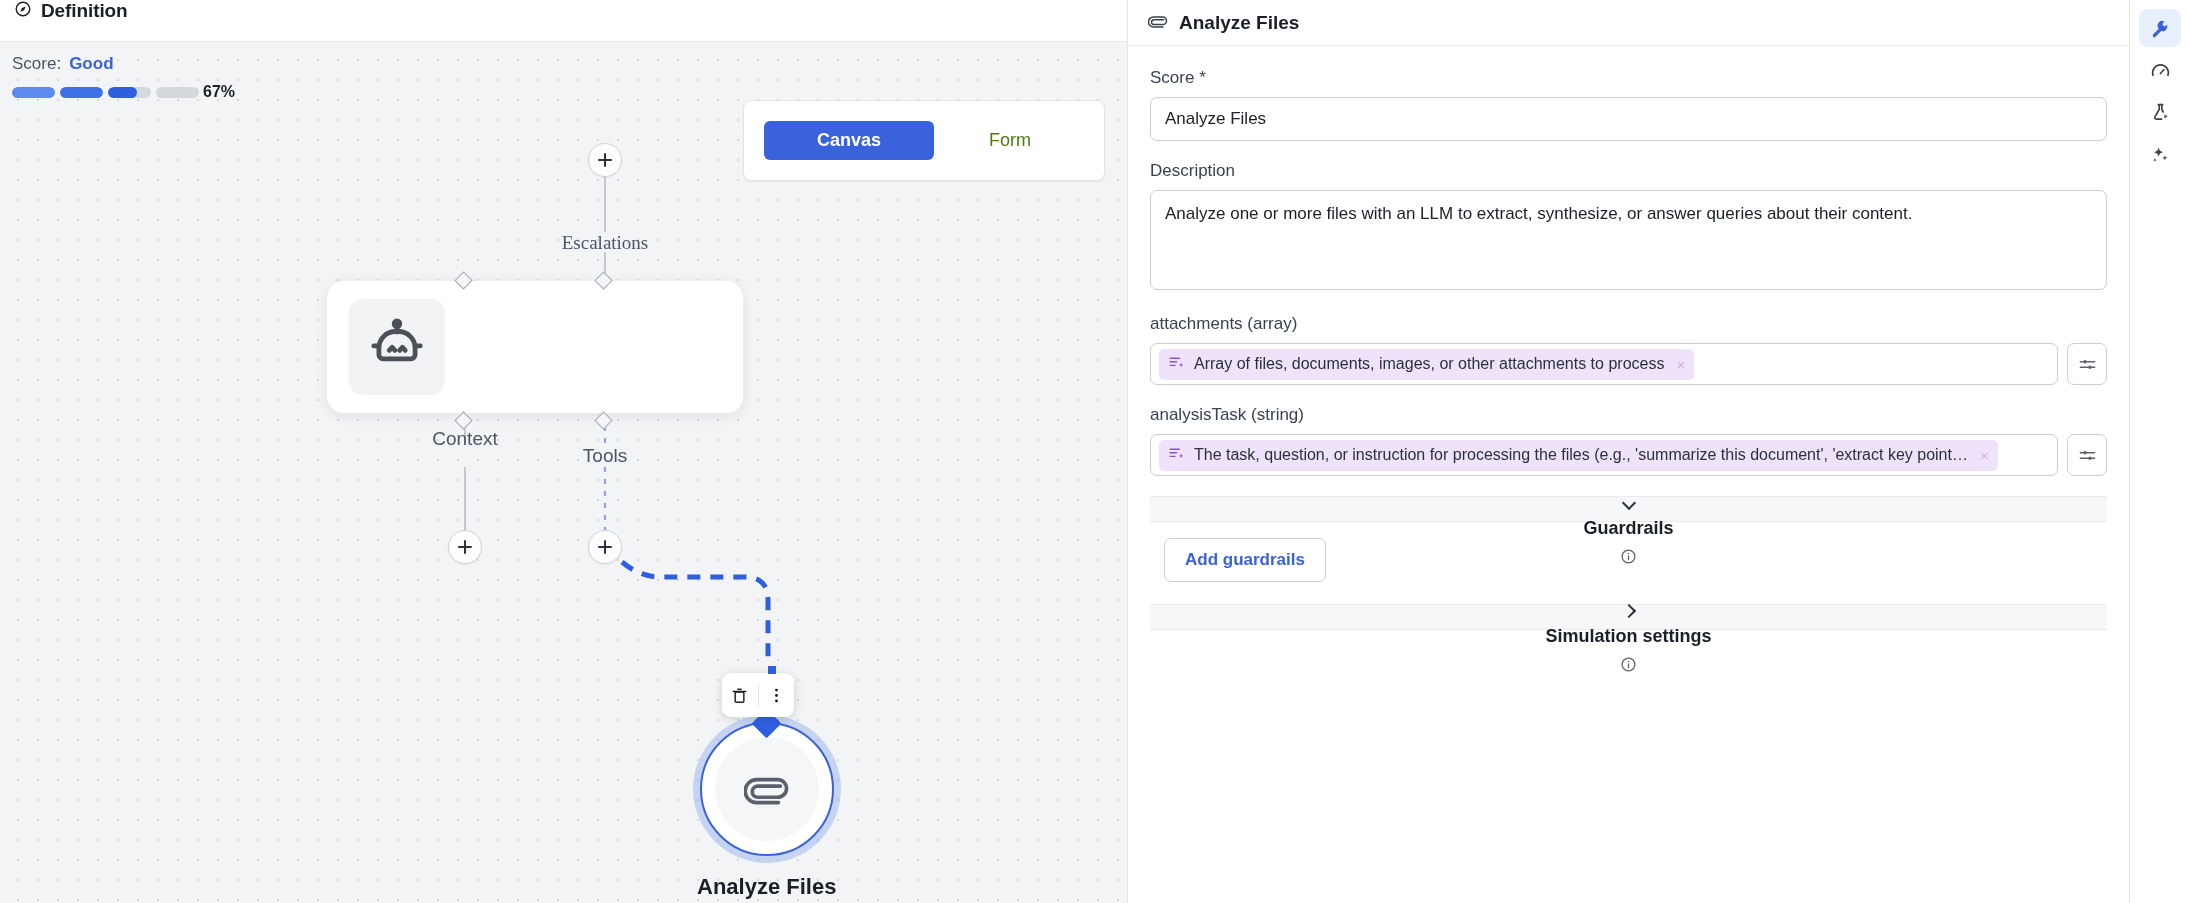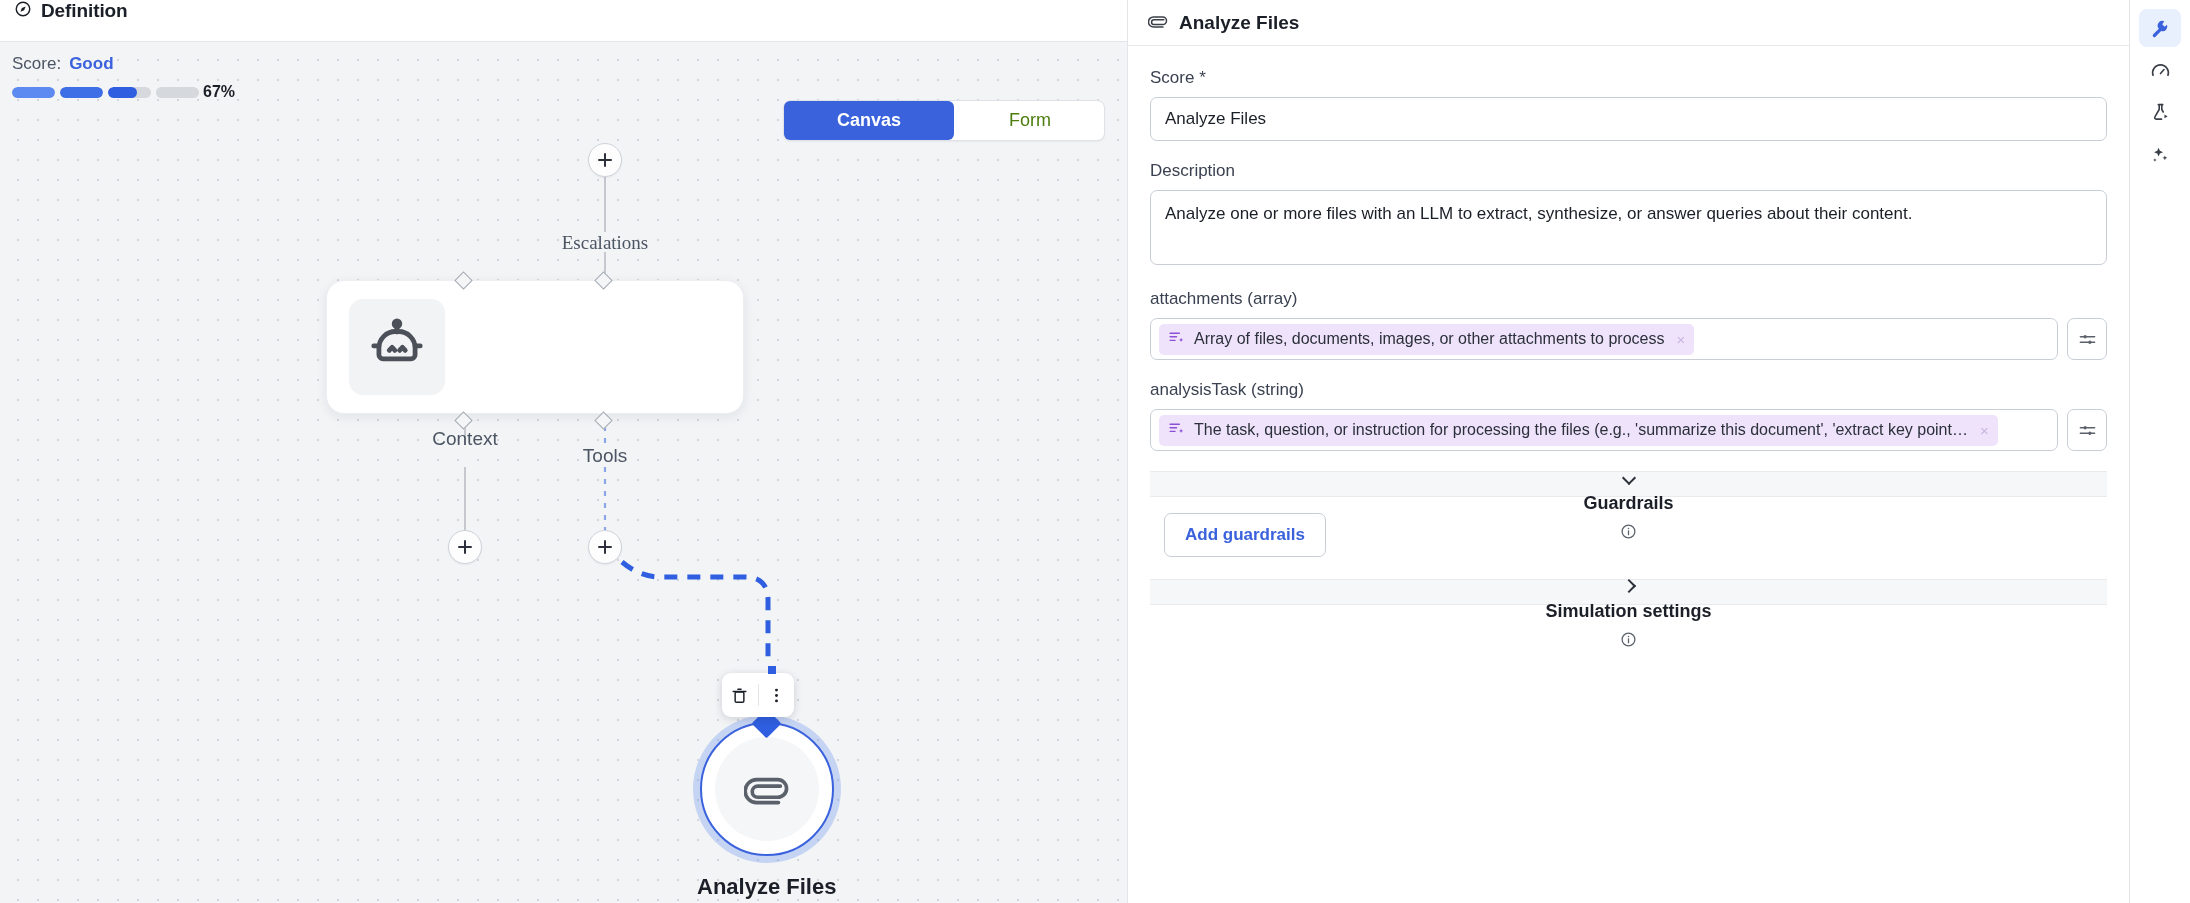--- a/index.html
+++ b/index.html
@@ -55,21 +55,21 @@
   .seg > i { display: block; height: 100%; background: #3b62dd; border-radius: 6px; }
   .seg.s1 > i { background: #5d8af0; }
   .seg.s2 > i { background: #3f6fe6; }
   .seg.s3 > i { background: #2f5fe0; }
   .score-pct { font-size: 16px; font-weight: 700; color: #1b1f27; }
 
   
   .view-toggle {
     position: absolute; right: 22px; top: 58px; z-index: 6;
     display: flex; background: #ffffff; border: 1px solid #dfe2e7;
-    border-radius: 8px; padding: 0; gap: 2px;
+    border-radius: 8px; padding: 20px; gap: 2px;
     box-shadow: 0 1px 2px rgba(16,24,40,.05);
   }
   .view-toggle button {
     border: 0; cursor: pointer; font-family: inherit;
     font-size: 18px; padding: 9px 53px; border-radius: 6px;
     background: transparent; color: #4d7c0f;
   }
   .view-toggle button.active { background: #3b62dd; color: #ffffff; font-weight: 600; }
   .svg-layer { position: absolute; inset: 0; width: 100%; height: 100%; pointer-events: none; }
 
@@ -178,21 +178,21 @@
 
   .field-label {
     font-size: 17px; color: #3a4150; margin-bottom: 9px; display: block;
   }
   .text-input {
     width: 100%; height: 44px; border: 1px solid #c9ced6; border-radius: 7px;
     padding: 0 14px; font-family: inherit; font-size: 17px; color: #1b1f27;
     background: #ffffff; outline: none;
   }
   .text-area {
-    width: 100%; height: 75px; border: 1px solid #c9ced6; border-radius: 7px;
+    width: 100%; height: 100px; border: 1px solid #c9ced6; border-radius: 7px;
     padding: 11px 14px; font-family: inherit; font-size: 17px; color: #1b1f27;
     background: #ffffff; outline: none; resize: none; line-height: 1.45;
   }
   .field-block { margin-bottom: 20px; }
 
   .token-row {
     display: flex; align-items: stretch; gap: 9px;
   }
   .token-field {
     flex: 1; min-width: 0; height: 42px; border: 1px solid #c9ced6; border-radius: 7px;

